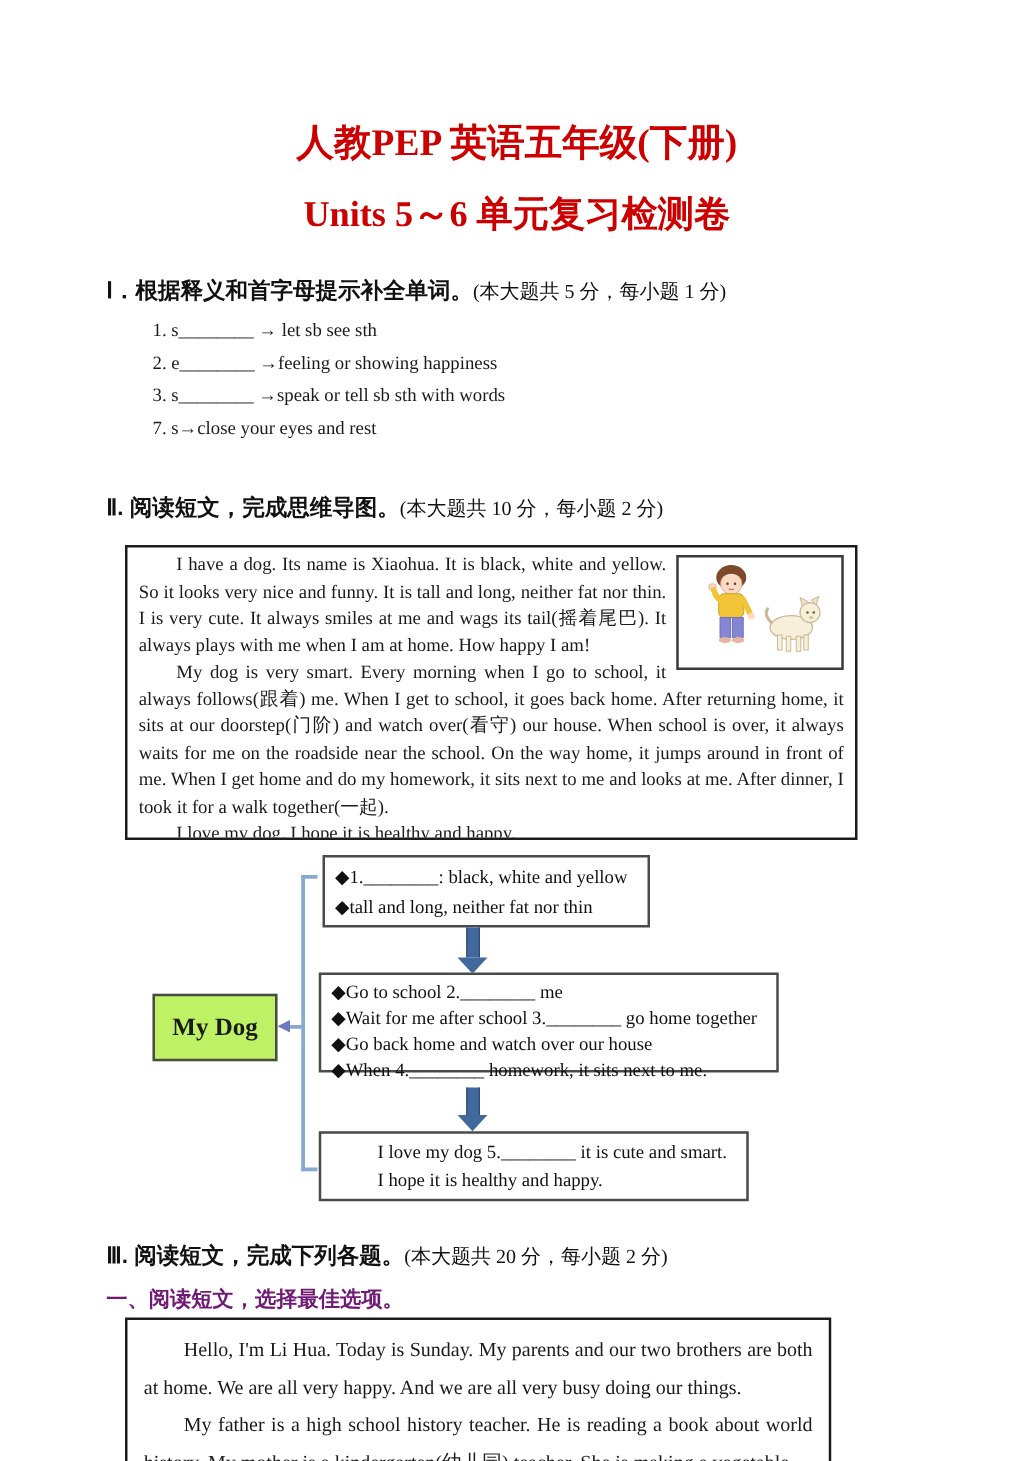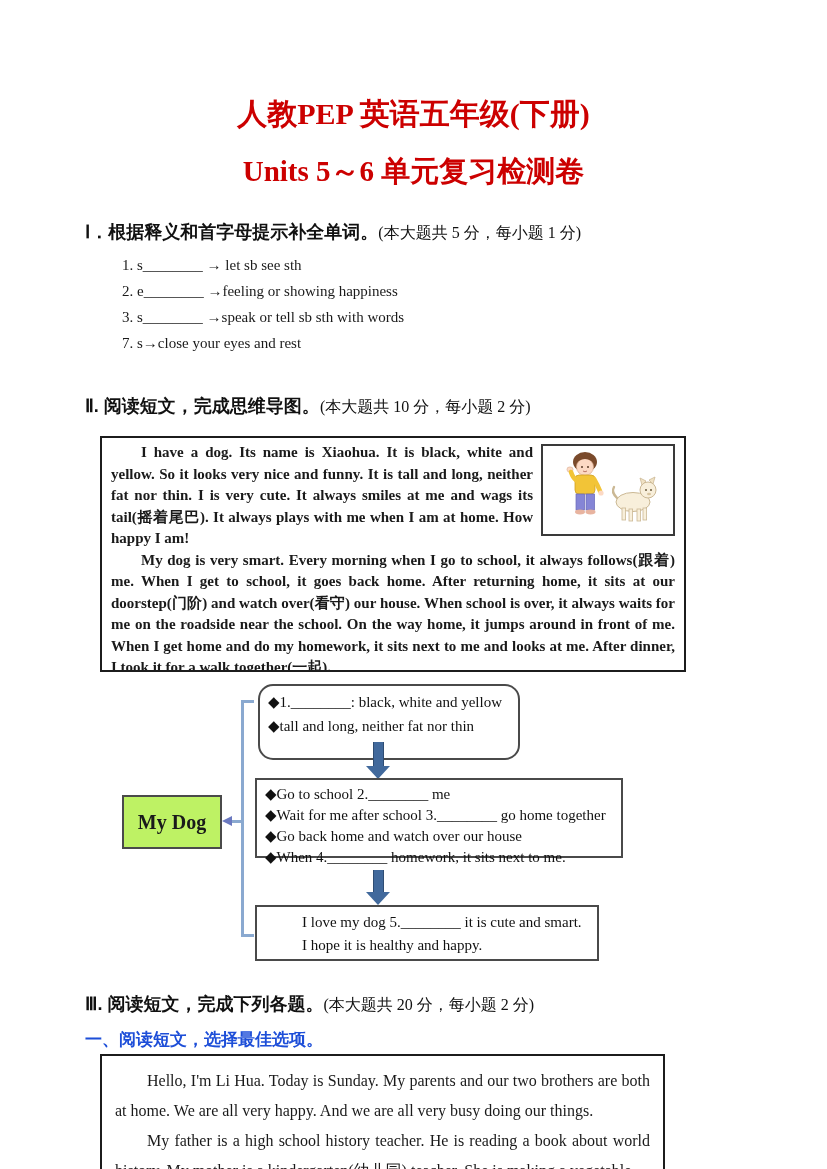--- a/index.html
+++ b/index.html
@@ -11,36 +11,36 @@
   .abs{position:absolute;}
   
   .title{left:0;width:100%;text-align:center;font-weight:bold;color:#cc0000;
          font-family:"Liberation Serif", serif;white-space:nowrap;}
   .title1{top:94px;font-size:30px;}
   .title2{top:152px;font-size:29px;}
   
   .heading{font-family:"Liberation Sans", sans-serif;font-size:18px;font-weight:bold;
            color:#111;white-space:nowrap;}
   .heading .pts{font-family:"Liberation Serif", serif;font-weight:normal;font-size:16px;}
-  .subheading{font-family:Liberation Serif, serif;font-size:17px;font-weight:bold;color:#1d4ed8;white-space:nowrap;}
+  .subheading{font-family:Liberation Serif, serif;font-size:17px;font-weight:bold;color:#701a75;white-space:nowrap;}
   
   .word-items{left:122px;top:252px;font-size:15px;line-height:26px;color:#1a1a1a;}
   .word-items .item{white-space:nowrap;}
   
   .passage-box{left:100px;top:436px;width:586px;height:236px;border:2px solid #1c1c1c;
-               box-sizing:border-box;padding:4px 9px 0 9px;overflow:hidden;background:#fff;font-weight:bold;}
+               box-sizing:border-box;padding:4px 9px 0 9px;overflow:hidden;background:#fff;}
   .passage-box p{margin:0;text-indent:2em;font-size:15px;line-height:21.5px;text-align:justify;}
   .pic-box{float:right;width:130px;height:88px;border:2px solid #3a3a3a;margin:2px 0 4px 8px;
            background:#fff;display:flex;align-items:center;justify-content:center;}
   
   .mm-box{border:2px solid #4a4a4a;background:#fff;box-sizing:border-box;font-size:15px;color:#111;}
   .mm-box .line{white-space:nowrap;}
   .mm-root{left:122px;top:795px;width:100px;height:54px;display:flex;align-items:center;justify-content:center;
            font-size:20px;font-weight:bold;border:2px solid #4a4a4a;background:#bef264;box-sizing:border-box;}
-  .mm-box1{left:258px;top:684px;width:262px;height:76px;padding:4px 8px;line-height:24px;border-radius:15px;}
+  .mm-box1{left:258px;top:684px;width:262px;height:58px;padding:4px 8px;line-height:24px;}
   .mm-box2{left:255px;top:778px;width:368px;height:80px;padding:4px 8px;line-height:21px;}
   .mm-box3{left:255px;top:905px;width:344px;height:56px;padding:4px 10px;line-height:23px;font-size:15px;}
   .mm-box3 .line{white-space:normal;margin-left:35px;}
   .bracket-v{left:241px;top:700px;width:3px;height:237px;background:#8aa9d0;}
   .bracket-stub-top{left:241px;top:700px;width:13px;height:3px;background:#8aa9d0;}
   .bracket-stub-bottom{left:241px;top:934px;width:13px;height:3px;background:#8aa9d0;}
   .root-link{left:231px;top:820px;width:13px;height:3px;background:#8aa9d0;}
   .root-arrowhead{left:222px;top:816px;width:0;height:0;
       border-top:5px solid transparent;border-bottom:5px solid transparent;border-right:10px solid #6b79c0;}
   .arrow-down{width:24px;}

